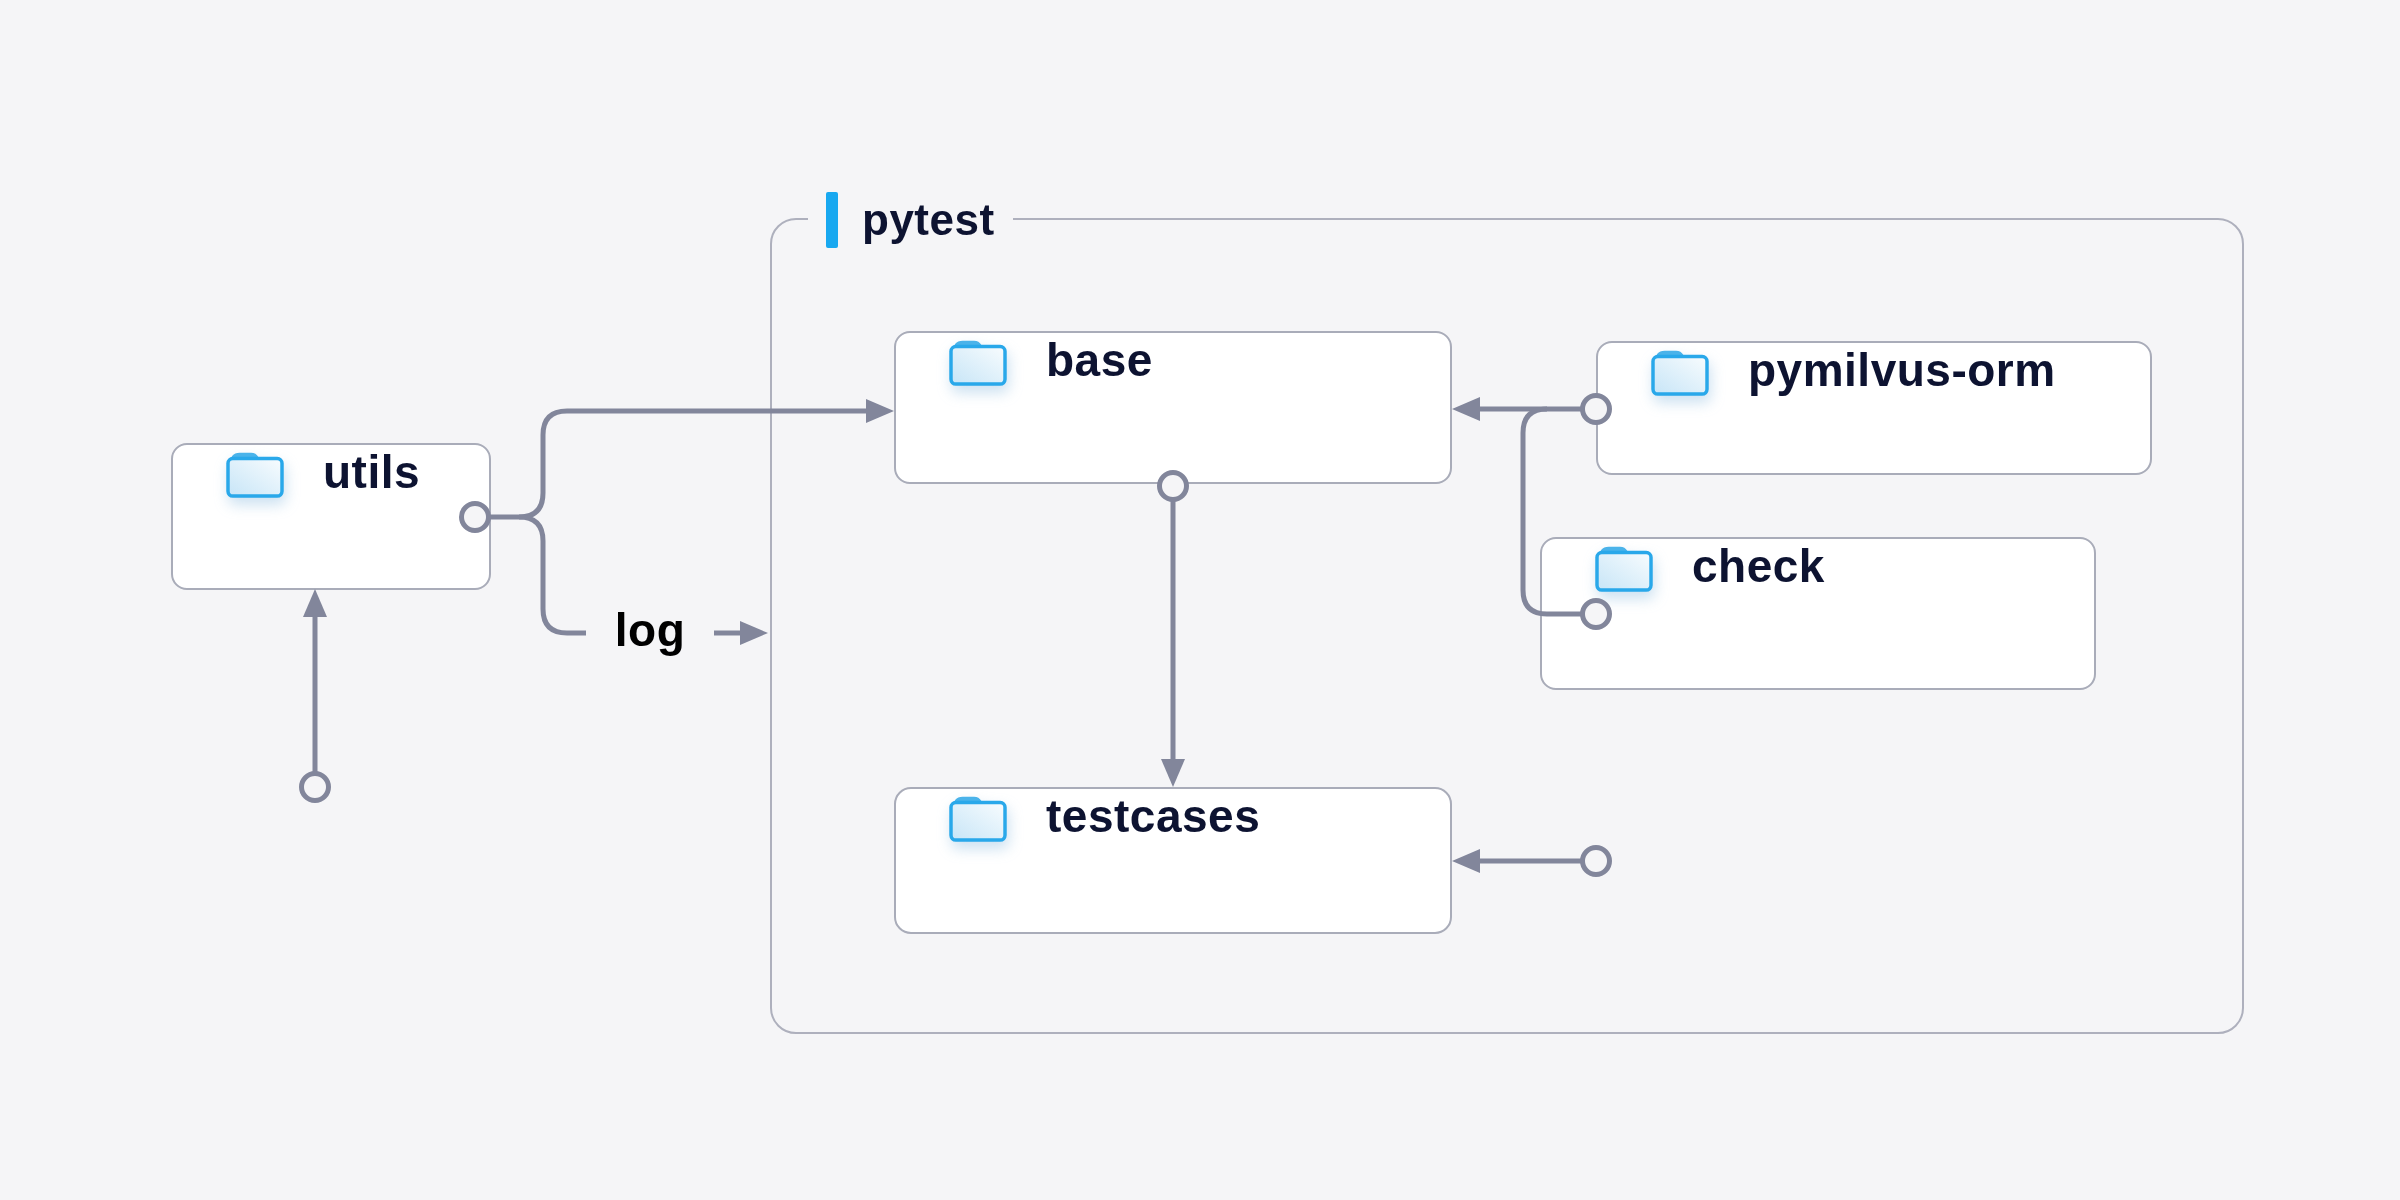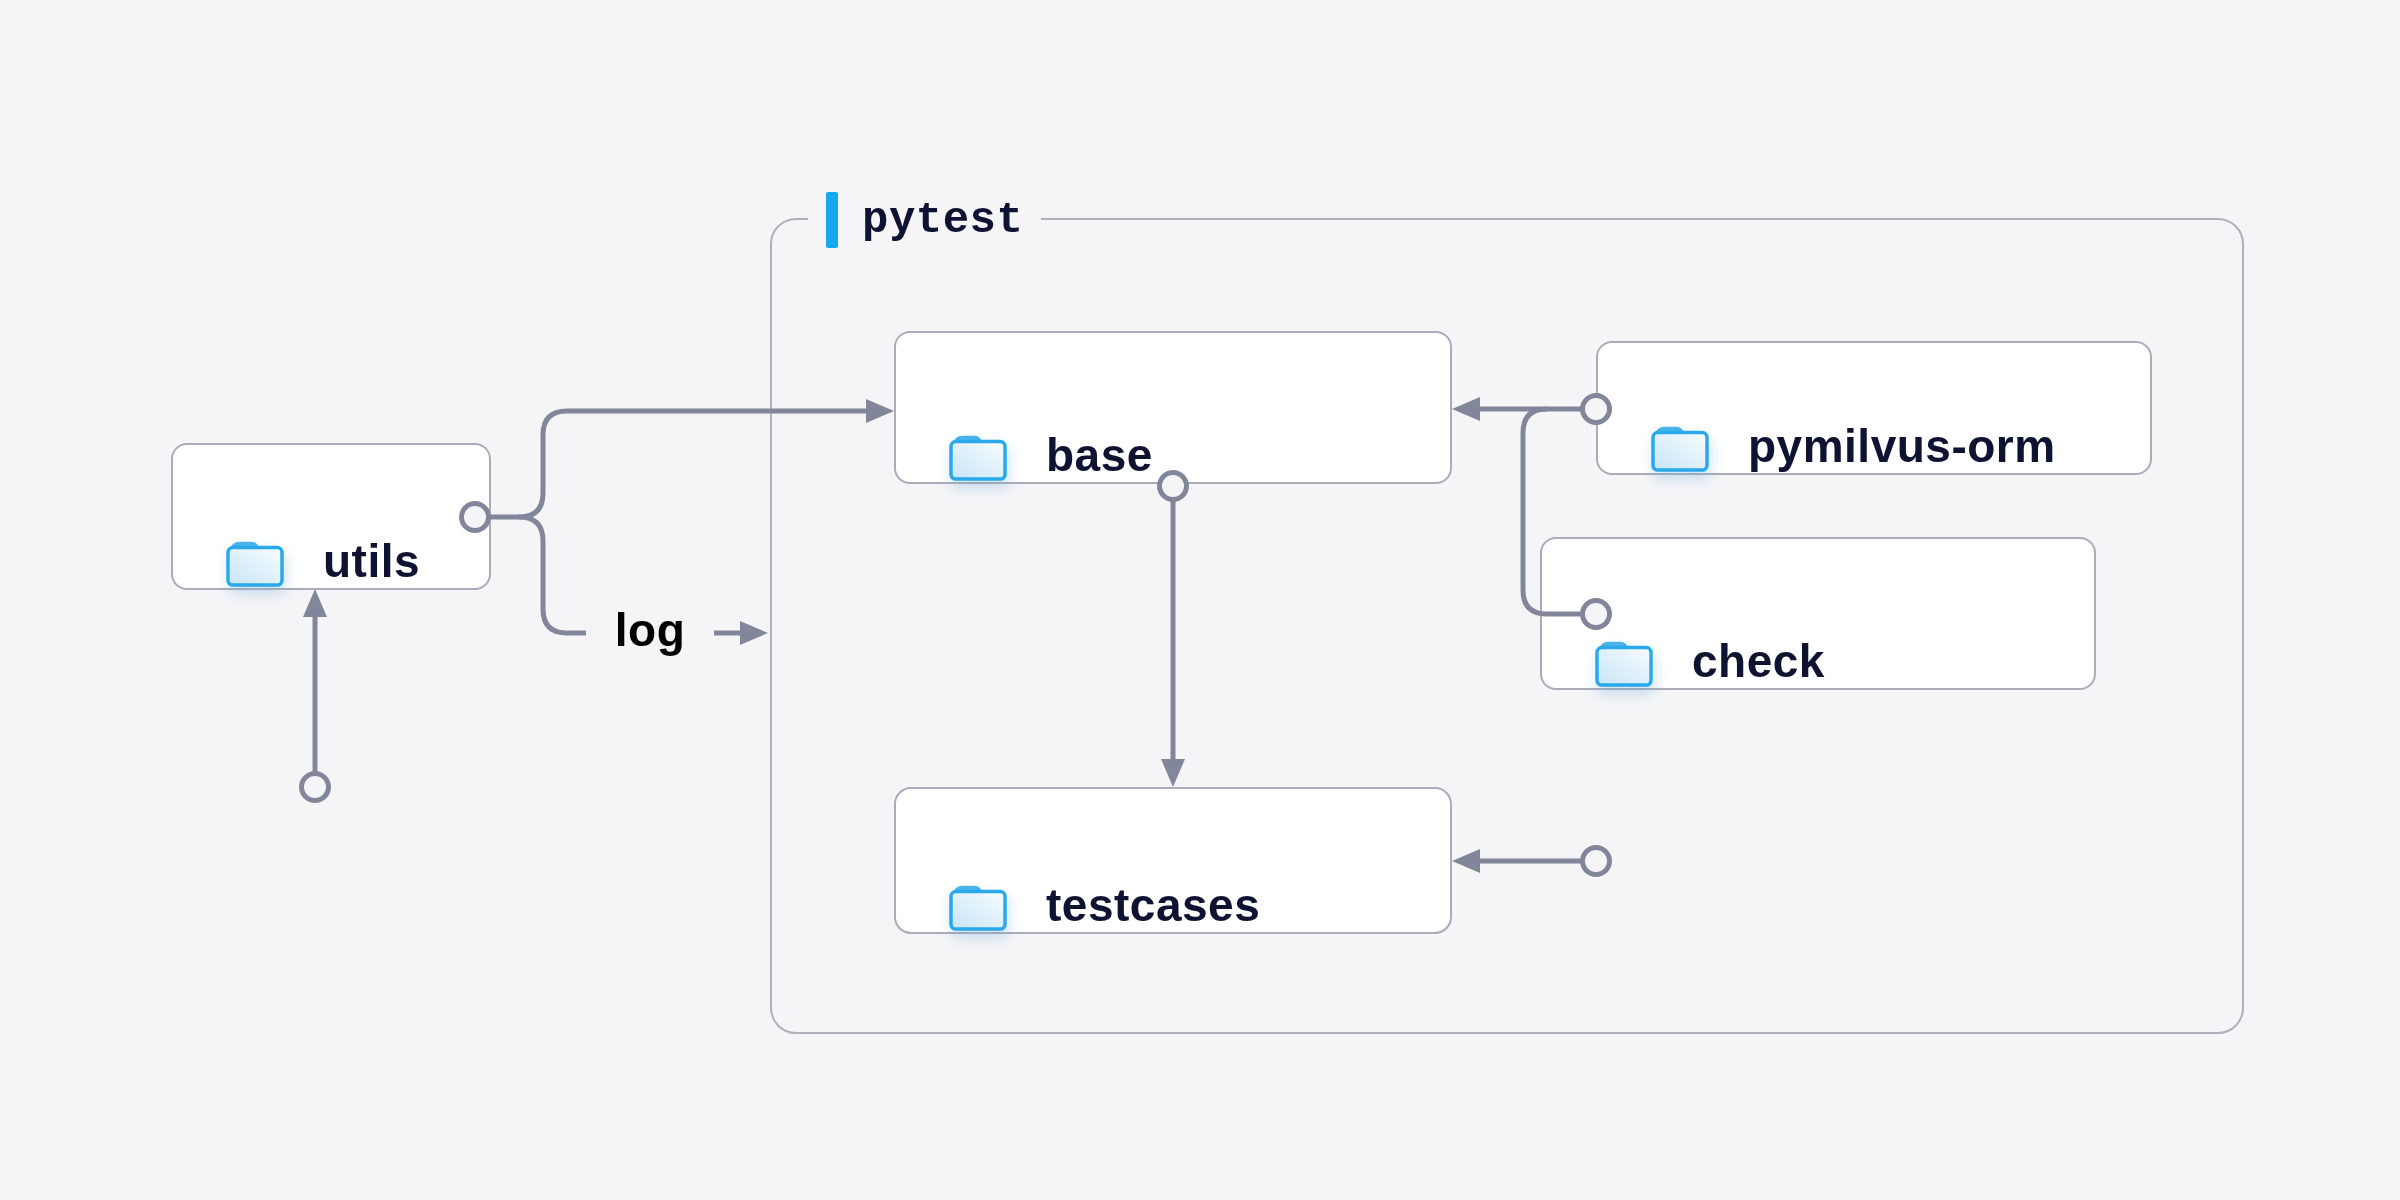--- a/index.html
+++ b/index.html
@@ -27,42 +27,41 @@
   .group-label {
     position: absolute;
     left: 36px; top: -30px;
     height: 60px;
     display: flex;
     align-items: center;
     gap: 24px;
     padding: 0 18px;
     background: #f5f5f7;
     z-index: 4;
-    font-family: Liberation Mono, monospace;
   }
   .accent-bar {
     display: inline-block;
     width: 12px; height: 56px;
     background: #18a8f0;
     border-radius: 2px;
   }
   .group-label-text {
     font-size: 44px;
     font-weight: 700;
     color: #0d1331;
     letter-spacing: 0.5px;
   }
   
   .node {
     position: absolute;
     background: #ffffff;
     border: 2.5px solid #a9acb9;
     border-radius: 16px;
     display: flex;
-    align-items: flex-end;
+    align-items: flex-start;
     padding-left: 50px;
     gap: 36px;
     box-sizing: border-box;
     z-index: 2;
     white-space: nowrap;
   }
   .node-utils     { left: 155px;  top: 443px; width: 320px; height: 147px; margin-left: 16px; }
   .node-config    { left: 155px;  top: 787px; width: 320px; height: 147px; }
   .node-base      { left: 894px;  top: 331px; width: 558px; height: 153px; }
   .node-pymilvus  { left: 1596px; top: 341px; width: 556px; height: 134px; }

